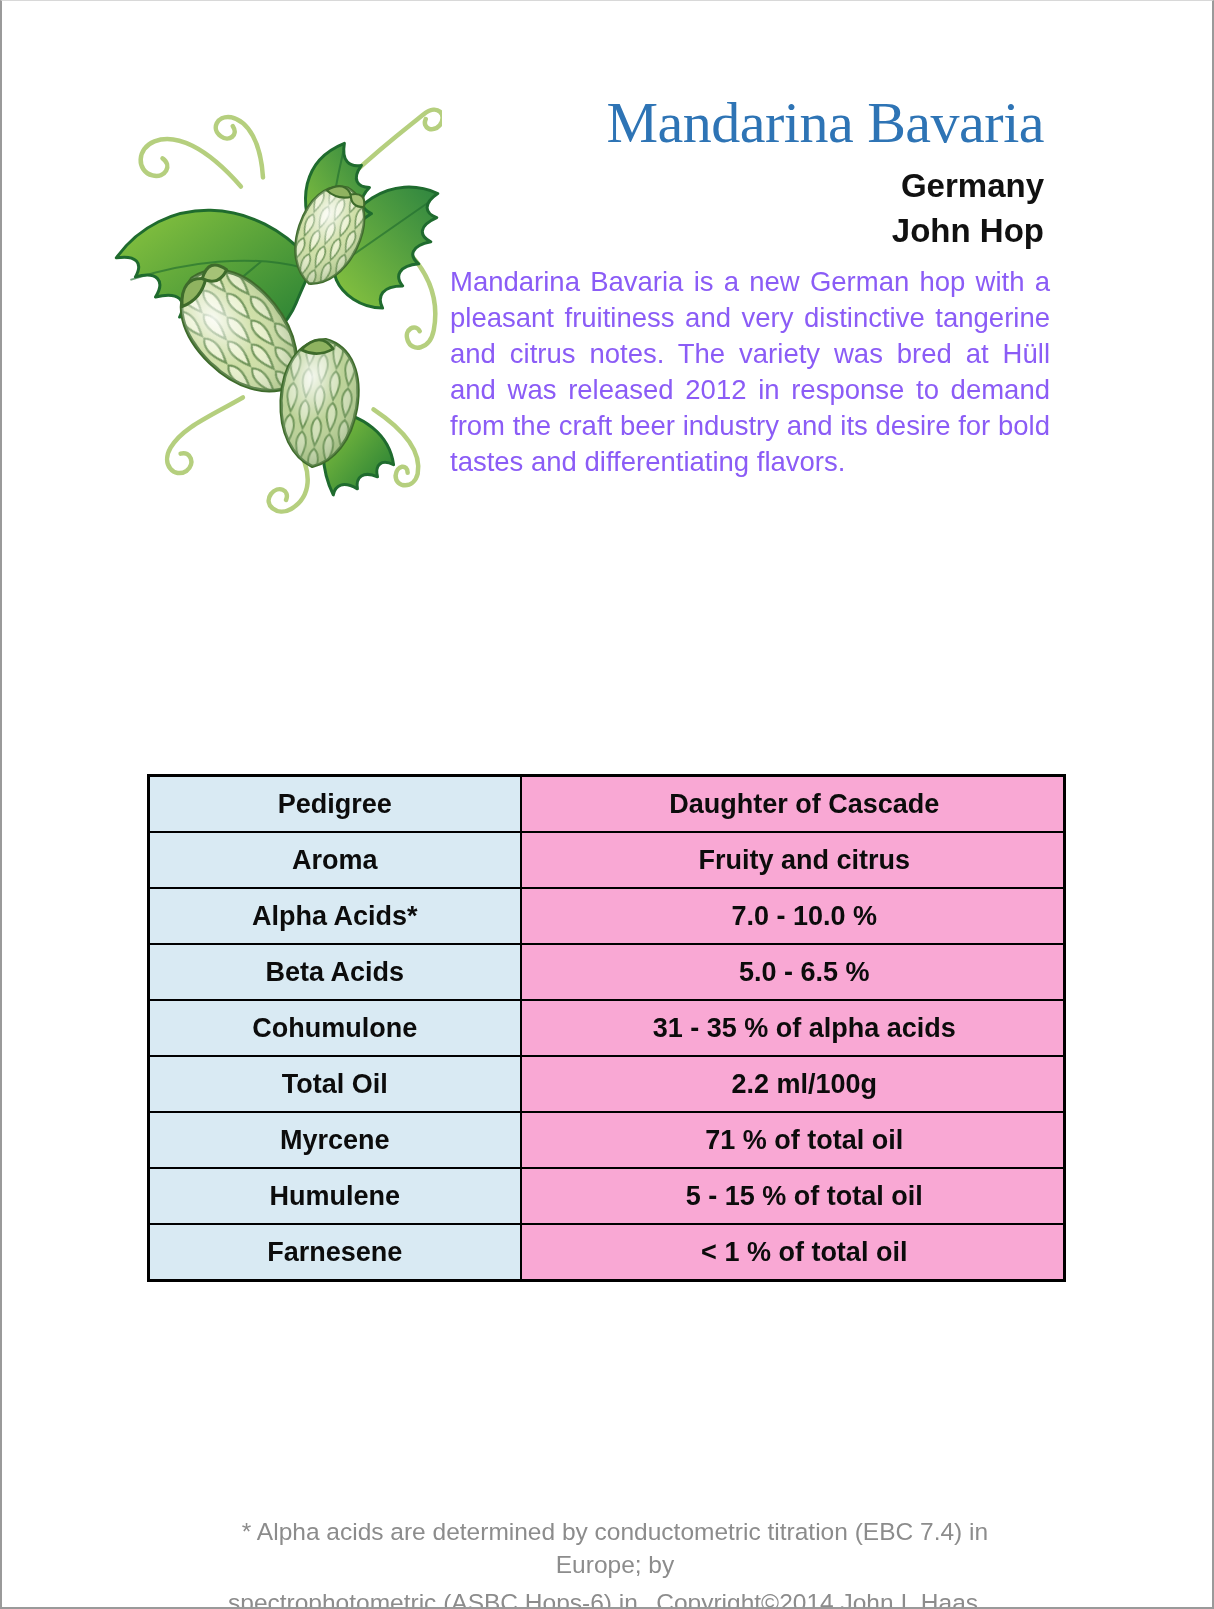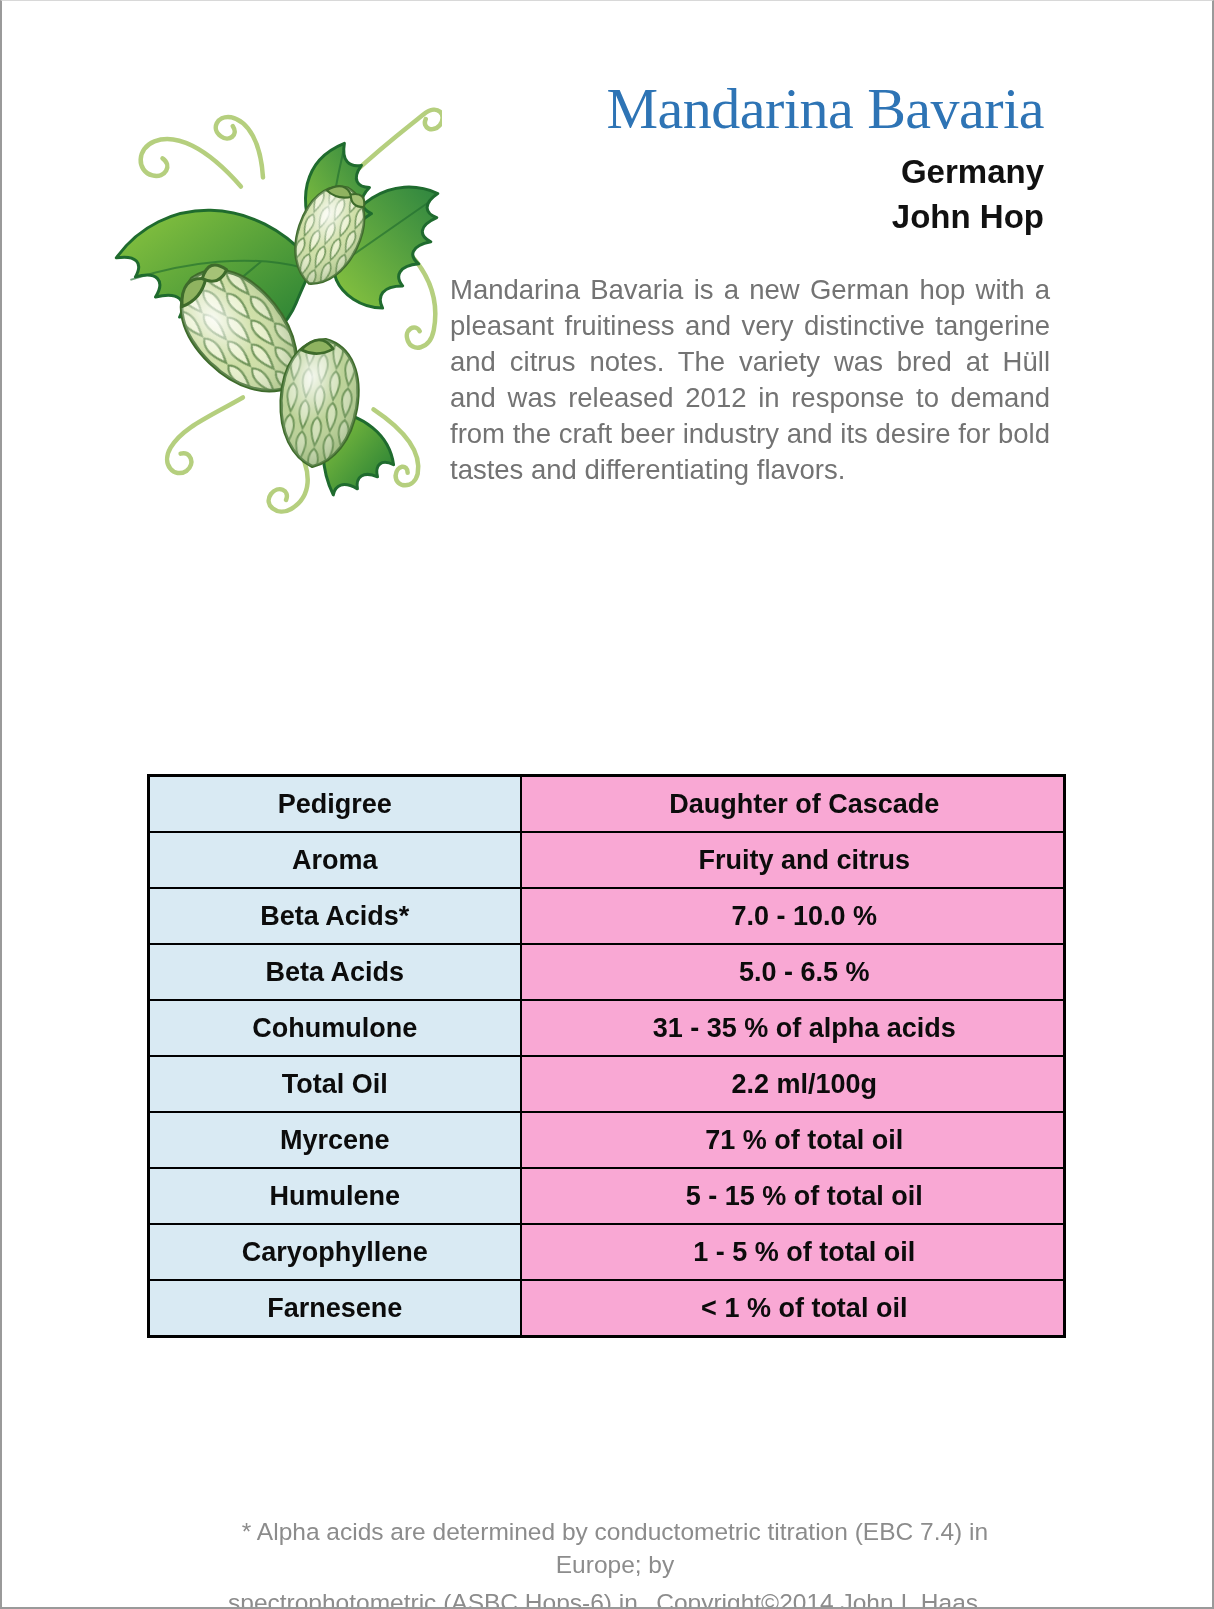--- a/index.html
+++ b/index.html
@@ -14,41 +14,41 @@
     border: 2px solid #9a9a9a;
     border-top: 1px solid #d8d8d8;
     box-sizing: border-box;
     overflow: hidden;
   }
   .hop-art {
     position: absolute; left: 88px; top: 80px;
     width: 352px; height: 440px;
   }
   .head {
-    position: absolute; top: 74px; right: 168px;
+    position: absolute; top: 88px; right: 168px;
     text-align: right; white-space: nowrap;
   }
   .title {
     margin: 0;
     font-family: "Liberation Serif", "DejaVu Serif", serif;
     font-weight: normal;
     font-size: 58px; line-height: 68px;
     color: #2E74B5;
     letter-spacing: -0.5px;
   }
   .subtitle {
     font-size: 33px; line-height: 45px;
     font-weight: bold; color: #111111;
   }
   .subtitle-block { margin-top: 6px; }
   .desc {
-    position: absolute; left: 448px; top: 271px; width: 600px;
+    position: absolute; left: 448px; top: 263px; width: 600px;
     margin: 0;
     font-size: 27.5px; line-height: 36px;
-    color: #737373;
+    color: #8b5cf6;
     text-align: justify;
   }
   table.spec {
     position: absolute; left: 145px; top: 773px;
     width: 916px;
     border-collapse: collapse;
     table-layout: fixed;
     border: 3px solid #000;
   }
   table.spec td {
@@ -165,21 +165,21 @@
     <tbody>
       <tr>
         <td class="lbl">Pedigree</td>
         <td class="val">Daughter of Cascade</td>
       </tr>
       <tr>
         <td class="lbl">Aroma</td>
         <td class="val">Fruity and citrus</td>
       </tr>
       <tr>
-        <td class="lbl">Beta Acids*</td>
+        <td class="lbl">Alpha Acids*</td>
         <td class="val">7.0 - 10.0 %</td>
       </tr>
       <tr>
         <td class="lbl">Beta Acids</td>
         <td class="val">5.0 - 6.5 %</td>
       </tr>
       <tr>
         <td class="lbl">Cohumulone</td>
         <td class="val">31 - 35 % of alpha acids</td>
       </tr>
@@ -187,24 +187,20 @@
         <td class="lbl">Total Oil</td>
         <td class="val">2.2 ml/100g</td>
       </tr>
       <tr>
         <td class="lbl">Myrcene</td>
         <td class="val">71 % of total oil</td>
       </tr>
       <tr>
         <td class="lbl">Humulene</td>
         <td class="val">5 - 15 % of total oil</td>
-      </tr>
-      <tr>
-        <td class="lbl">Caryophyllene</td>
-        <td class="val">1 - 5 % of total oil</td>
       </tr>
       <tr>
         <td class="lbl">Farnesene</td>
         <td class="val">&lt; 1 % of total oil</td>
       </tr>
     </tbody>
   </table>
 
   <footer class="foot">
     <div class="foot-line1">* Alpha acids are determined by conductometric titration (EBC 7.4) in Europe; by</div>

